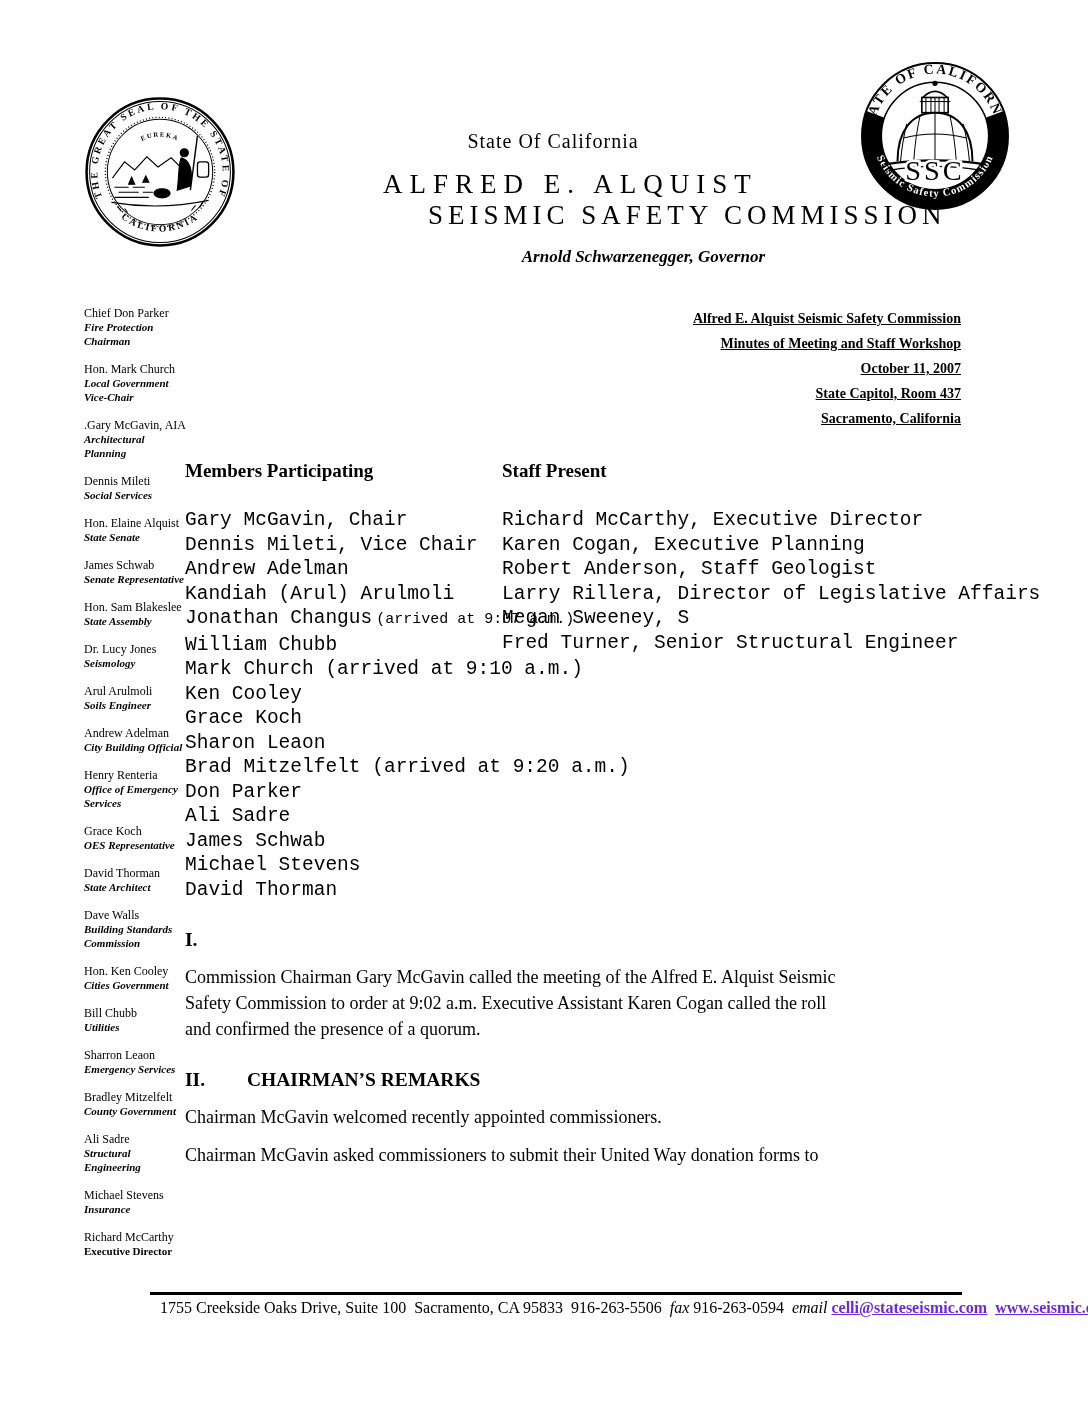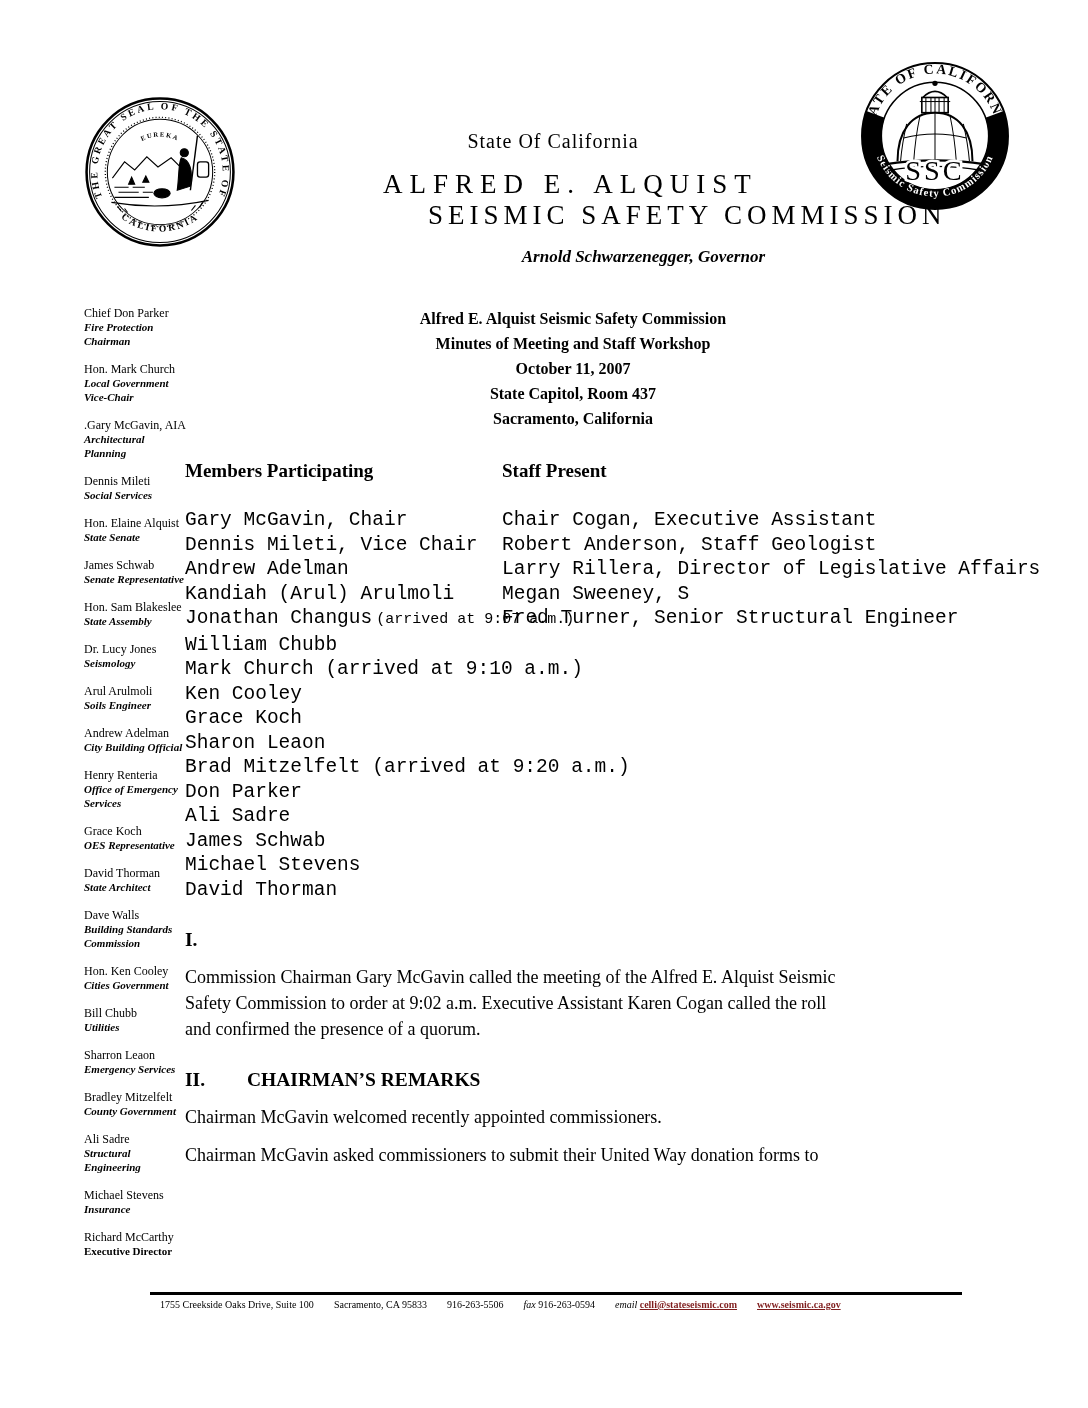--- a/index.html
+++ b/index.html
@@ -41,21 +41,21 @@
   .sb-item { margin-bottom: 14px; margin-left: 48px; }
   .sb-name { font-size: 12px; line-height: 14px; }
   .sb-title {
     font-size: 11px; line-height: 14px;
     font-style: italic; font-weight: 600; white-space: pre-line;
   }
   .sb-item:last-child .sb-title { font-style: normal; }
 
   
   .main { position: absolute; left: 185px; top: 306px; width: 776px; }
-  .meeting-title { text-align: center; font-weight: bold; font-size: 16px; line-height: 25px; }
+  .meeting-title { text-align: right; font-weight: bold; font-size: 14px; line-height: 25px; text-decoration: underline; }
 
   .columns { display: flex; margin-top: 28px; }
   .col-members { width: 317px; flex: none; }
   .col-staff   { flex: 1; }
   .col-heading { font-weight: bold; font-size: 19px; line-height: 24px; }
   .roster { margin-top: 25px; font-family: Liberation Mono, monospace; }
   .roster-line { font-size: 19.5px; line-height: 24.5px; white-space: nowrap; }
   .note-sm { font-size: 15px; margin-left: 4px; }
 
   .section-heading { display: flex; font-weight: bold; font-size: 19.5px; line-height: 24px; }
@@ -63,25 +63,25 @@
   .sec1 { margin-top: 26px; }
   .sec2 { margin-top: 26px; }
   .para { font-size: 18px; line-height: 26px; margin-top: 12px; white-space: pre-line; }
 
   
   .footer {
     position: absolute; left: 150px; top: 1292px; width: 812px;
     border-top: 3px solid #000; padding-top: 4px;
   }
   .footer-row {
-    display: flex; gap: 20px; align-items: baseline;
-    font-size: 10px; white-space: nowrap; padding-left: 10px;
+    display: flex; gap: 8px; align-items: baseline;
+    font-size: 16px; white-space: nowrap; padding-left: 10px;
   }
   .it { font-style: italic; }
-  .lnk { font-weight: bold; text-decoration: underline; color: #7f1d1d; }
+  .lnk { font-weight: bold; text-decoration: underline; color: #6d28d9; }
 </style>
 </head>
 <body>
 
 <div class="page">
 
   <div class="seal-left">
     <svg viewBox="0 0 150 156" width="152" height="158">
       <circle cx="75" cy="78" r="72.5" fill="#fff" stroke="#000" stroke-width="2.5"></circle>
       <circle cx="75" cy="78" r="69.5" fill="none" stroke="#000" stroke-width="1"></circle>
@@ -273,21 +273,22 @@
           <div class="roster-line"><span>Don Parker</span></div>
           <div class="roster-line"><span>Ali Sadre</span></div>
           <div class="roster-line"><span>James Schwab</span></div>
           <div class="roster-line"><span>Michael Stevens</span></div>
           <div class="roster-line"><span>David Thorman</span></div>
         </div>
       </div>
       <div class="col-staff">
         <div class="col-heading">Staff Present</div>
         <div class="roster">
-          <div class="roster-line"><span>Chair Cogan, Executive Assistant</span></div>
+          <div class="roster-line"><span>Richard McCarthy, Executive Director</span></div>
+          <div class="roster-line"><span>Karen Cogan, Executive Planning</span></div>
           <div class="roster-line"><span>Robert Anderson, Staff Geologist</span></div>
           <div class="roster-line"><span>Larry Rillera, Director of Legislative Affairs</span></div>
           <div class="roster-line"><span>Megan Sweeney, S</span></div>
           <div class="roster-line"><span>Fred Turner, Senior Structural Engineer</span></div>
         </div>
       </div>
     </div>
 
     <div class="section-heading sec1">
       <span class="section-number">I.</span>

